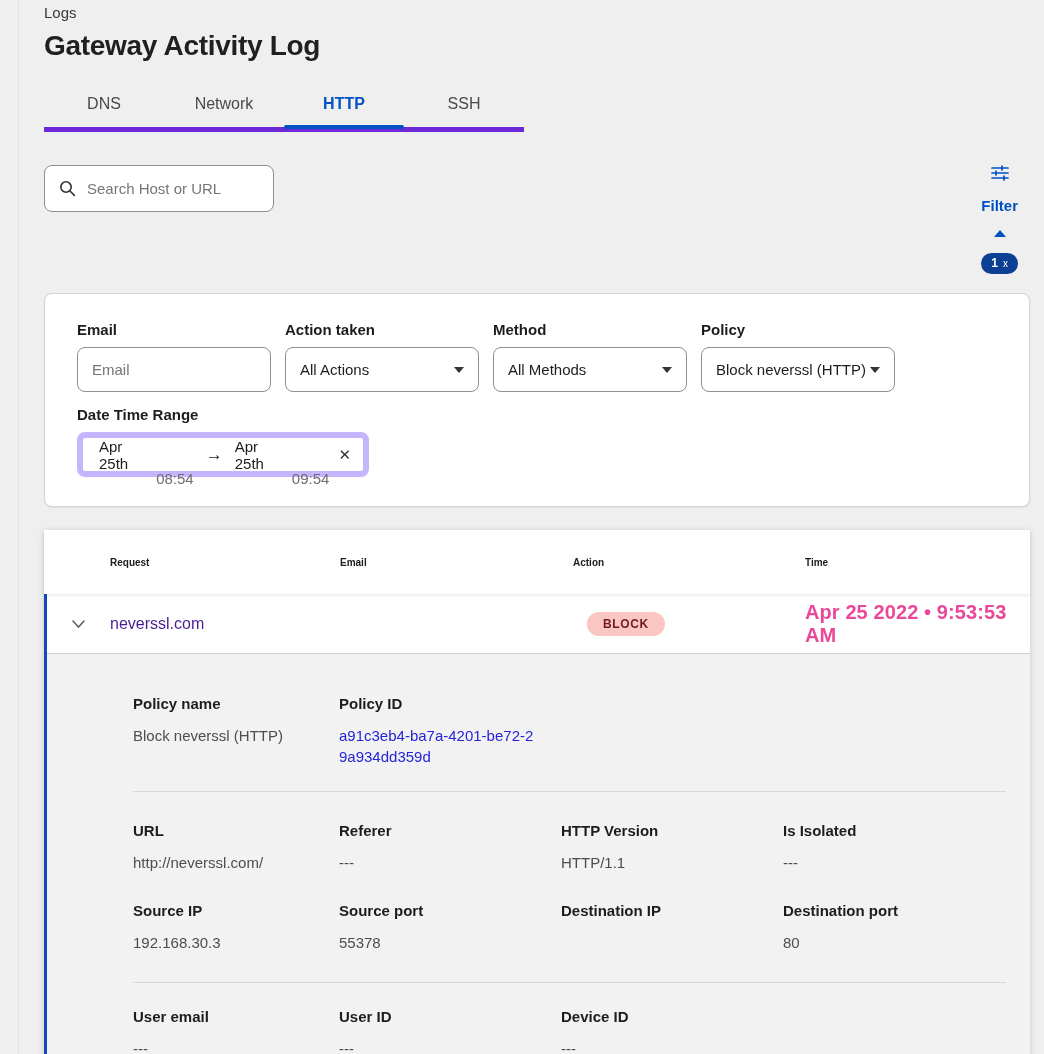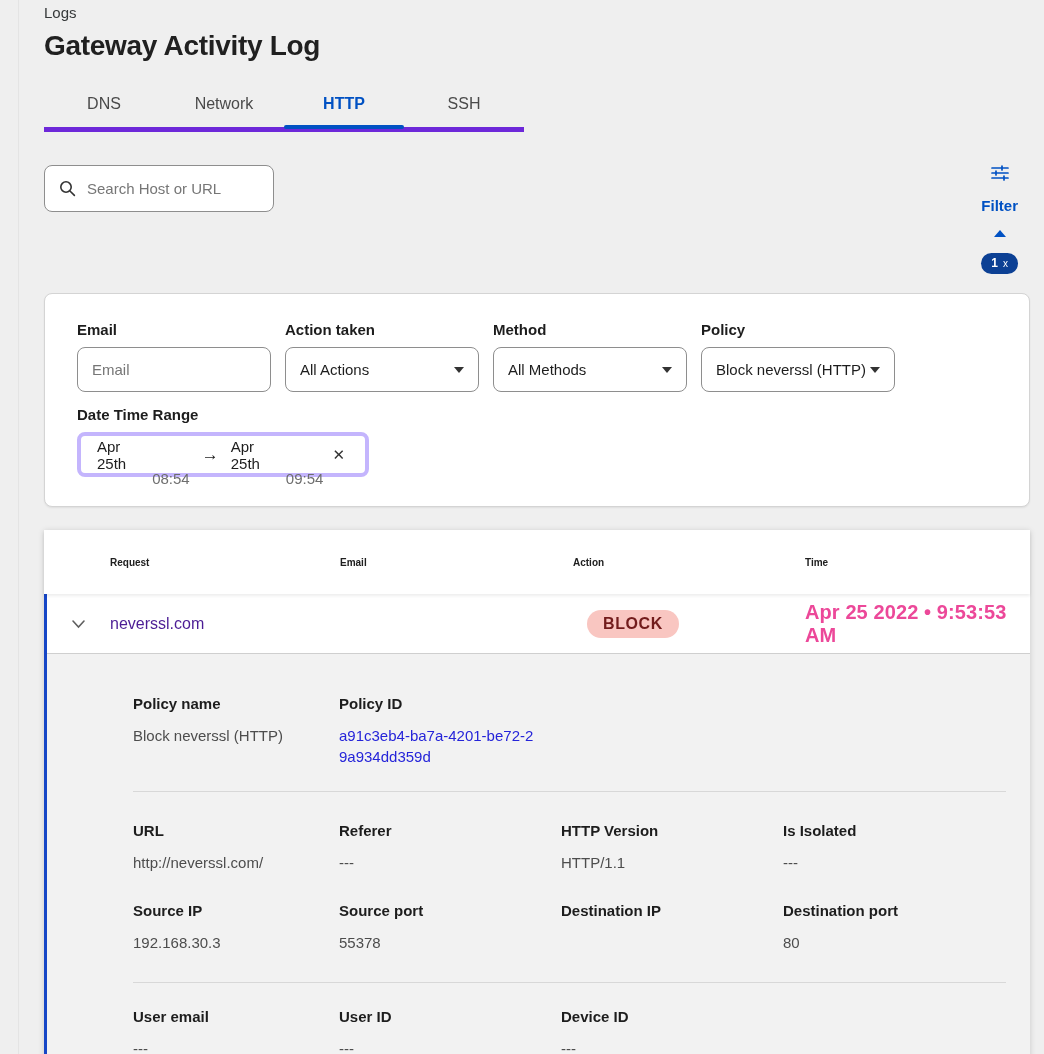--- a/index.html
+++ b/index.html
@@ -29,33 +29,33 @@
 
   .filter-panel { margin-top:19px; background:#fff; border:1px solid #d4d4d4; border-radius:8px; padding:27px 32px 29px; box-shadow:0 1px 2px rgba(0,0,0,0.07); }
   .filter-grid { display:grid; grid-template-columns:repeat(4,194px); column-gap:14px; }
   .f-label { font-size:15px; font-weight:700; color:#1d1d1d; margin-bottom:9px; }
   .f-input, .f-select { height:45px; border:1px solid #8e8e8e; border-radius:8px; background:#fff; display:flex; align-items:center; padding:0 14px; font-size:15px; }
   .f-input input { border:none; outline:none; width:100%; font-size:15px; font-family:"Liberation Sans", sans-serif; }
   .f-input input::placeholder { color:#767676; }
   .f-select { justify-content:space-between; cursor:pointer; }
   .caret-down { width:0; height:0; border-left:5px solid transparent; border-right:5px solid transparent; border-top:6px solid #333; }
   .date-label { margin-top:14px; }
-  .date-field { width:292px; height:45px; border:4px solid #c4b5fd; border-radius:8px; background:#fff; display:flex; align-items:center; padding:0 20px 0 16px; gap:9px; font-size:15px; cursor:pointer; }
+  .date-field { width:292px; height:45px; border:6px solid #c4b5fd; border-radius:8px; background:#fff; display:flex; align-items:center; padding:0 12px 0 16px; gap:9px; font-size:15px; cursor:pointer; }
   .date-field .d { color:#1d1d1d; }
   .date-field .t { color:#6e6e6e;margin-top:48px; }
   .date-field .arrow { color:#1d1d1d; font-size:17px; margin:0 3px; }
   .date-field .clear { margin-left:auto; color:#333; font-size:15px; cursor:pointer; }
 
   .table { margin-top:23px; background:#fff; box-shadow:0 1px 6px rgba(0,0,0,0.16); }
   .thead { display:grid; grid-template-columns:66px 230px 233px 232px 1fr; height:64px; align-items:center; font-size:10px; font-weight:700; color:#202020; position:relative; z-index:2; background:#fff; box-shadow:0 2px 3px rgba(0,0,0,0.07); }
   .expanded-group { border-left:3px solid #1646c6; }
   .trow { display:grid; grid-template-columns:63px 230px 233px 232px 1fr; height:60px; align-items:center; background:#fff; border-bottom:1px solid #cfcfcf; cursor:pointer; }
   .chev { display:flex; justify-content:center; align-items:center; }
   .req { font-size:16px; color:#4c1d95; }
-  .block-badge { display:inline-flex; padding:5px 16px; border-radius:999px; background:#f9c6c1; color:#721c1c; font-size:16px; font-weight:700; letter-spacing:0.6px; margin-left:14px; }
+  .block-badge { display:inline-flex; padding:5px 16px; border-radius:999px; background:#f9c6c1; color:#721c1c; font-size:12px; font-weight:700; letter-spacing:0.6px; margin-left:14px; }
   .time-cell { font-size:20px; font-weight:600; color:#ec4899; letter-spacing:0.1px; }
 
   .details { background:#f2f2f2; padding:41px 24px 20px 86px; min-height:482px; }
   .dgrid { display:grid; grid-template-columns:206px 222px 222px 1fr; }
   .dlabel { font-size:15px; font-weight:700; color:#1d1d1d; margin-bottom:13px; }
   .dvalue { font-size:15px; color:#4d4d4d; line-height:21px; }
   .dvalue.link { color:#2524d9; max-width:200px; word-break:break-all; cursor:pointer; }
   .divider { border:none; border-top:1px solid #d8d8d8; margin:24px 0 30px; }
   .divider.tight { margin:29px 0 25px; }
   .sec-gap { margin-top:29px; }

